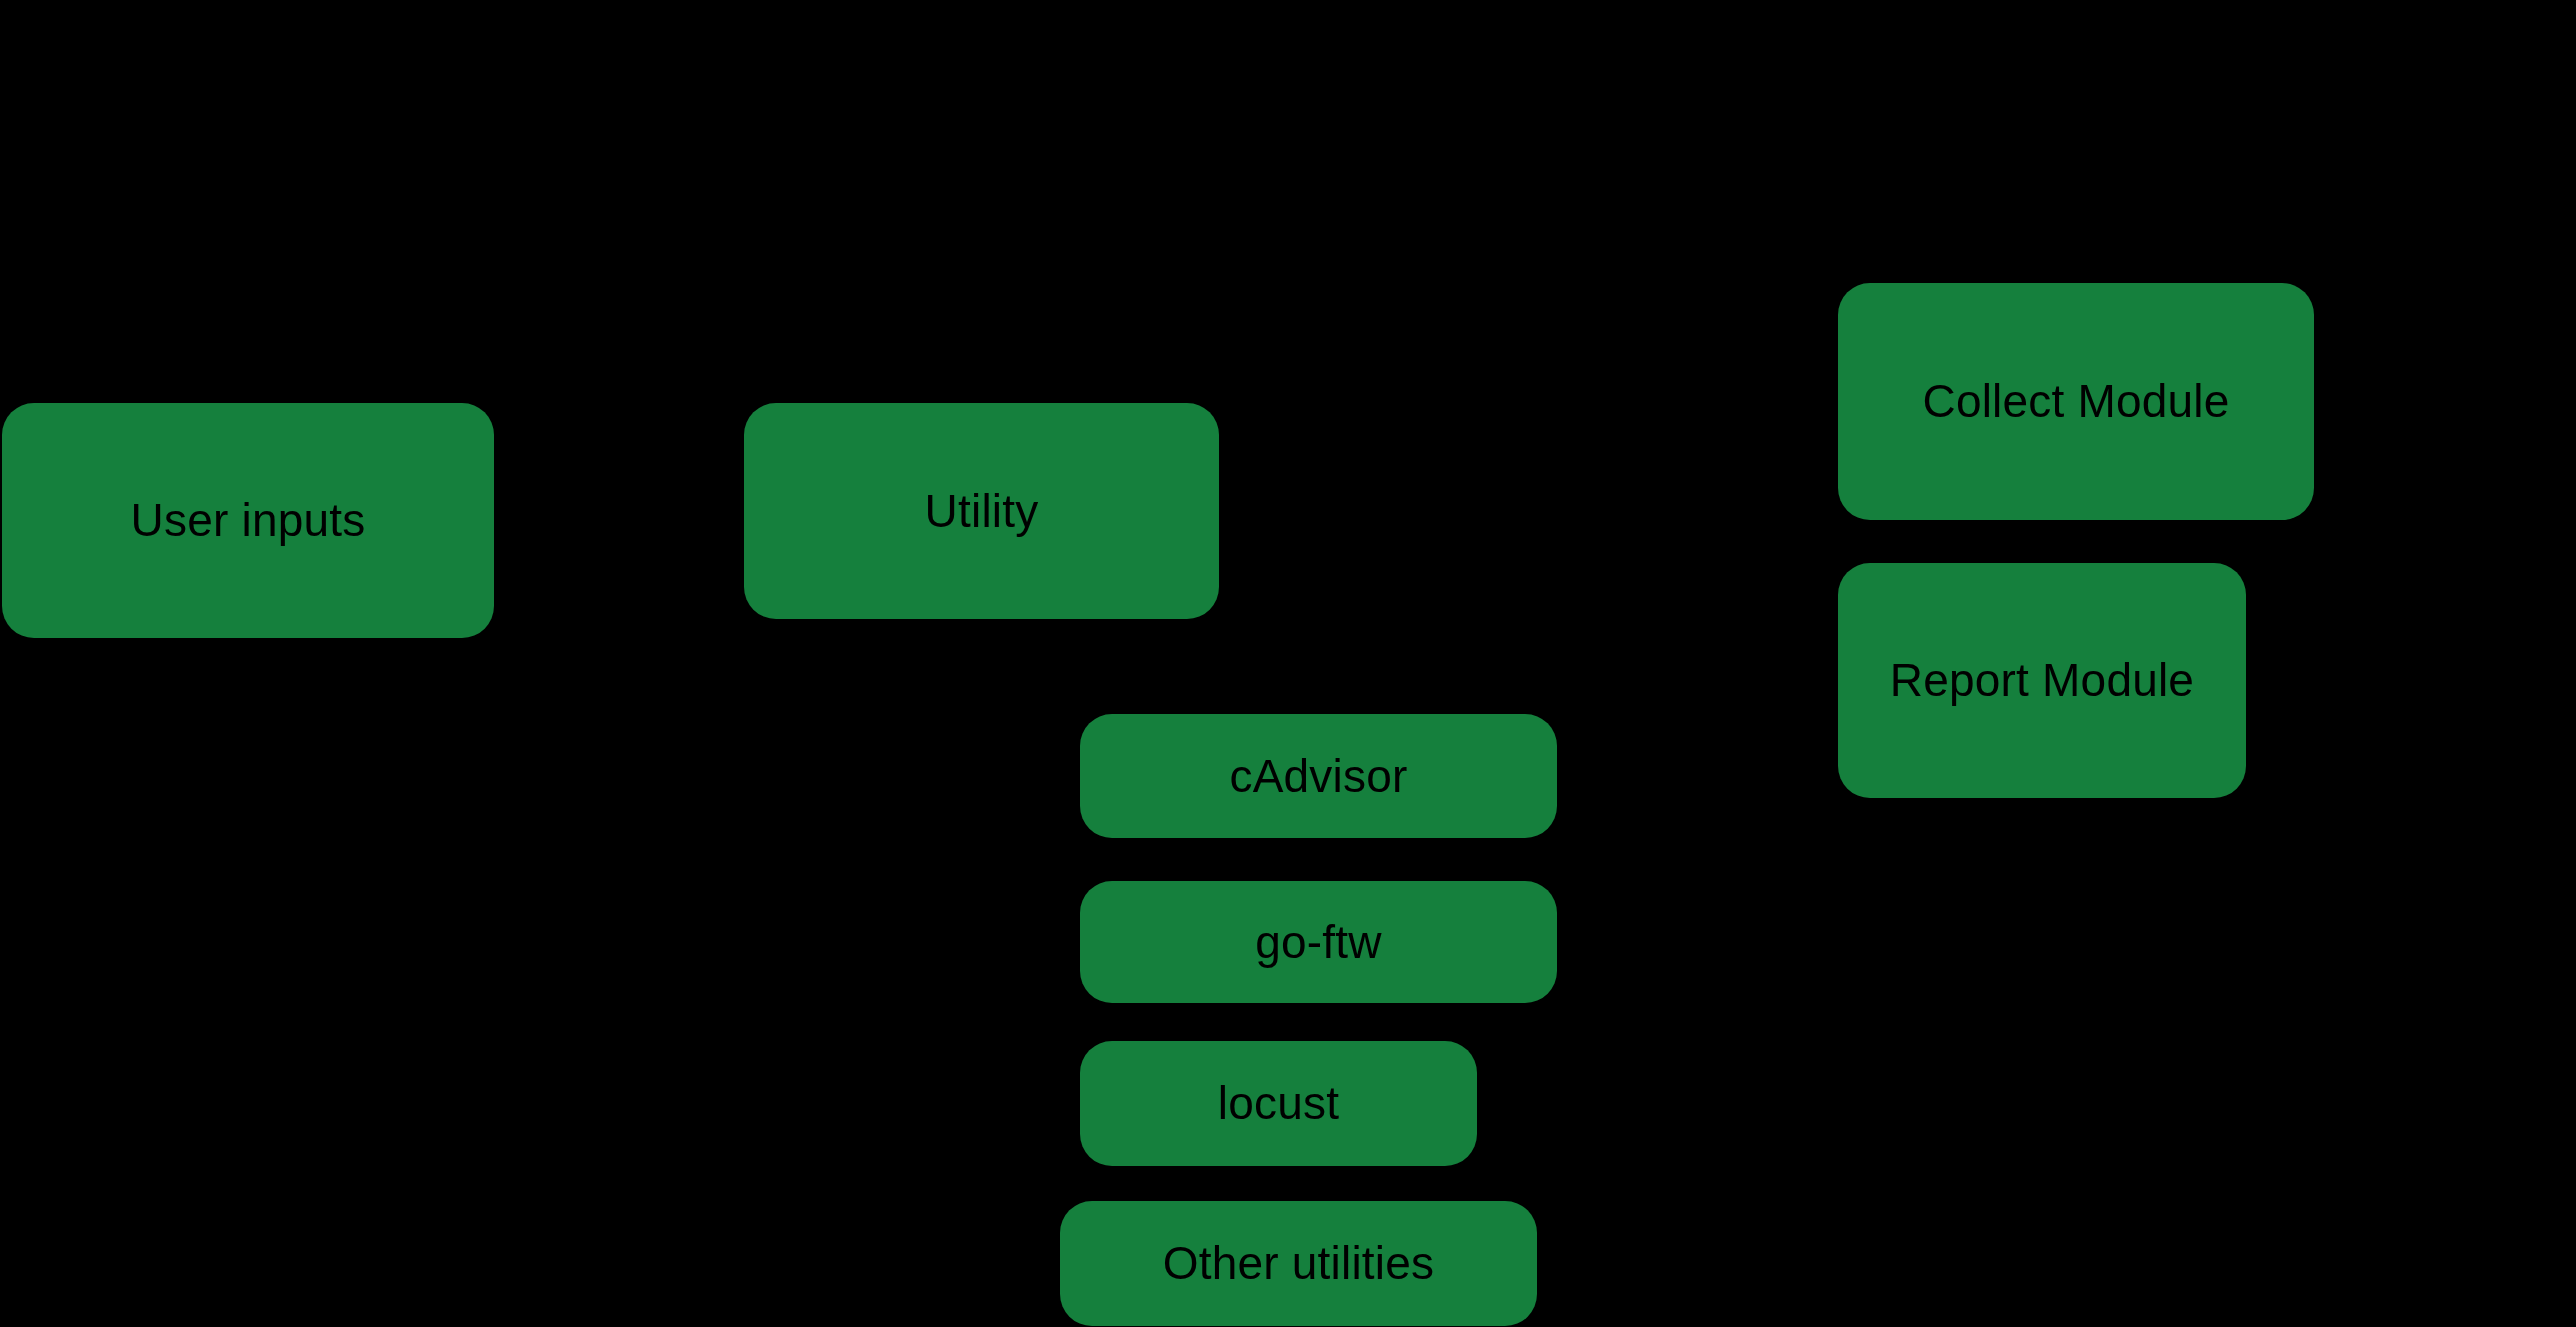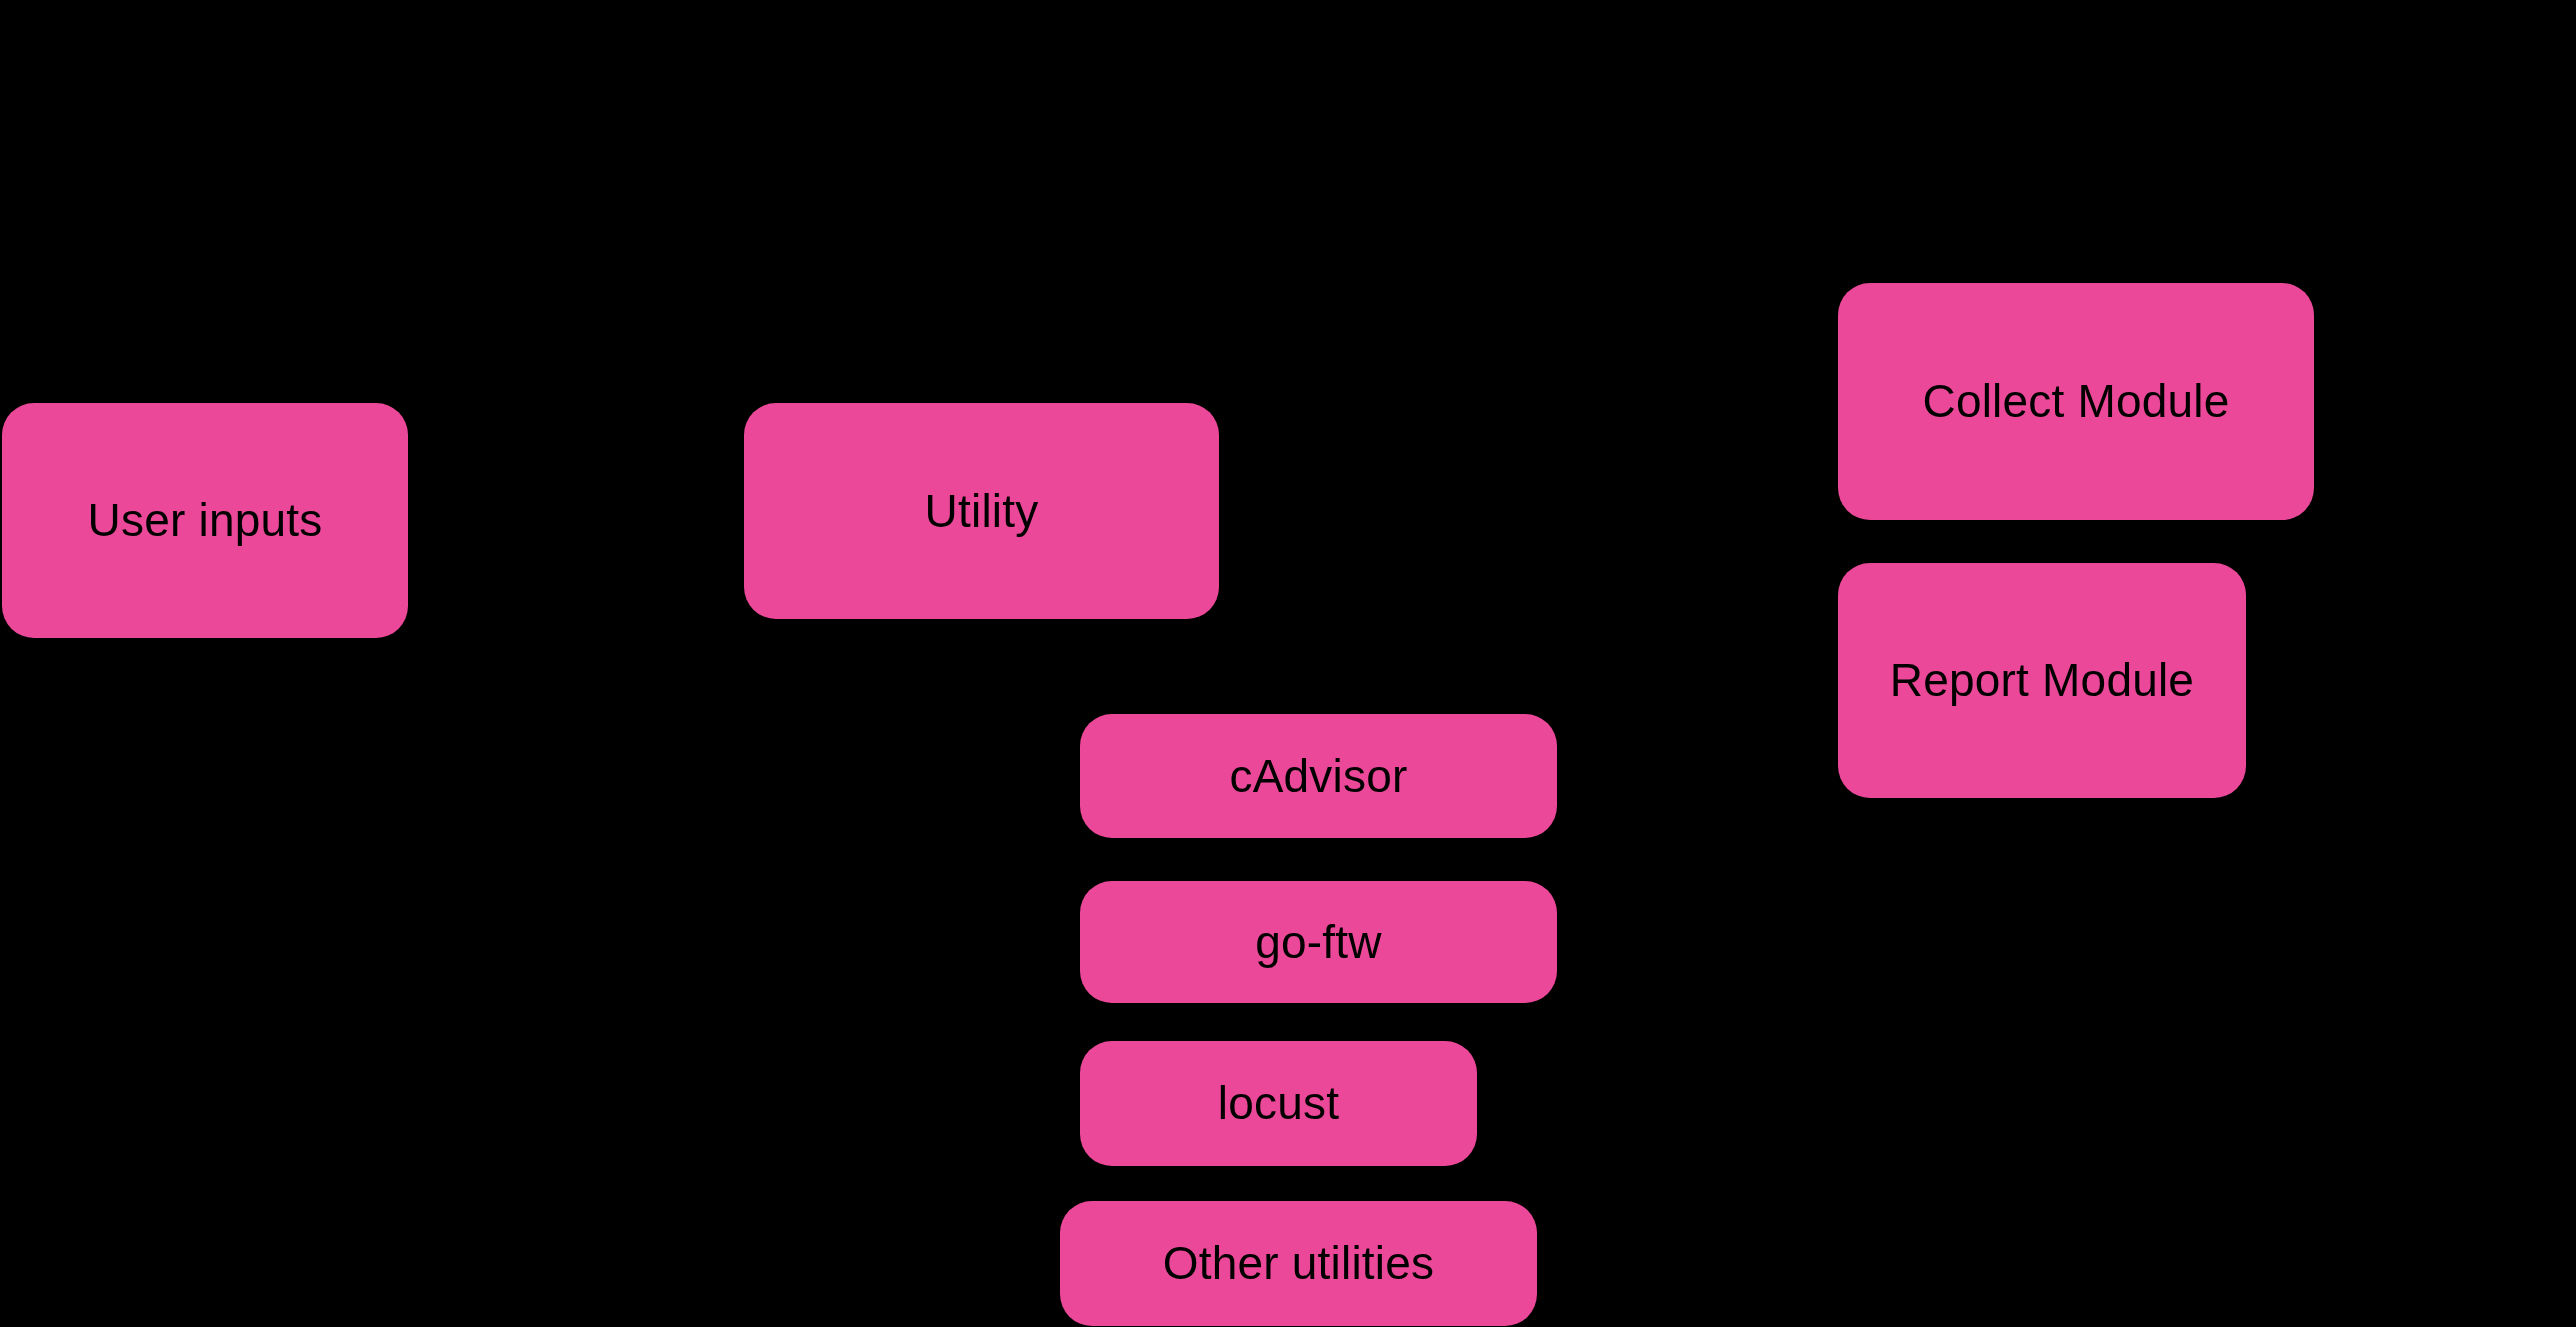--- a/index.html
+++ b/index.html
@@ -11,39 +11,39 @@
   #canvas {
     position: relative;
     width: 2576px;
     height: 1328px;
     background: #000000;
     overflow: hidden;
     font-family: "Liberation Sans", "DejaVu Sans", sans-serif;
   }
   .node {
     position: absolute;
-    background: #ec4899;
+    background: #15803d;
     border-radius: 32px;
     display: flex;
     align-items: center;
     justify-content: center;
     box-sizing: border-box;
   }
   .node-label {
     color: #000000;
     font-size: 46px;
     font-weight: 400;
     line-height: 1.1;
     letter-spacing: 0.2px;
     text-align: center;
     white-space: nowrap;
     user-select: none;
   }
   
-  .n-user-inputs    { left: 2px;    top: 403px;  width: 406px; height: 235px; }
+  .n-user-inputs    { left: 2px;    top: 403px;  width: 492px; height: 235px; }
   .n-utility        { left: 744px;  top: 403px;  width: 475px; height: 216px; }
   .n-cadvisor       { left: 1080px; top: 714px;  width: 477px; height: 124px; }
   .n-goftw          { left: 1080px; top: 881px;  width: 477px; height: 122px; }
   .n-locust         { left: 1080px; top: 1041px; width: 397px; height: 125px; }
   .n-other          { left: 1060px; top: 1201px; width: 477px; height: 125px; }
   .n-collect        { left: 1838px; top: 283px;  width: 476px; height: 237px; }
   .n-report         { left: 1838px; top: 563px;  width: 408px; height: 235px; }
 </style>
 </head>
 <body>

